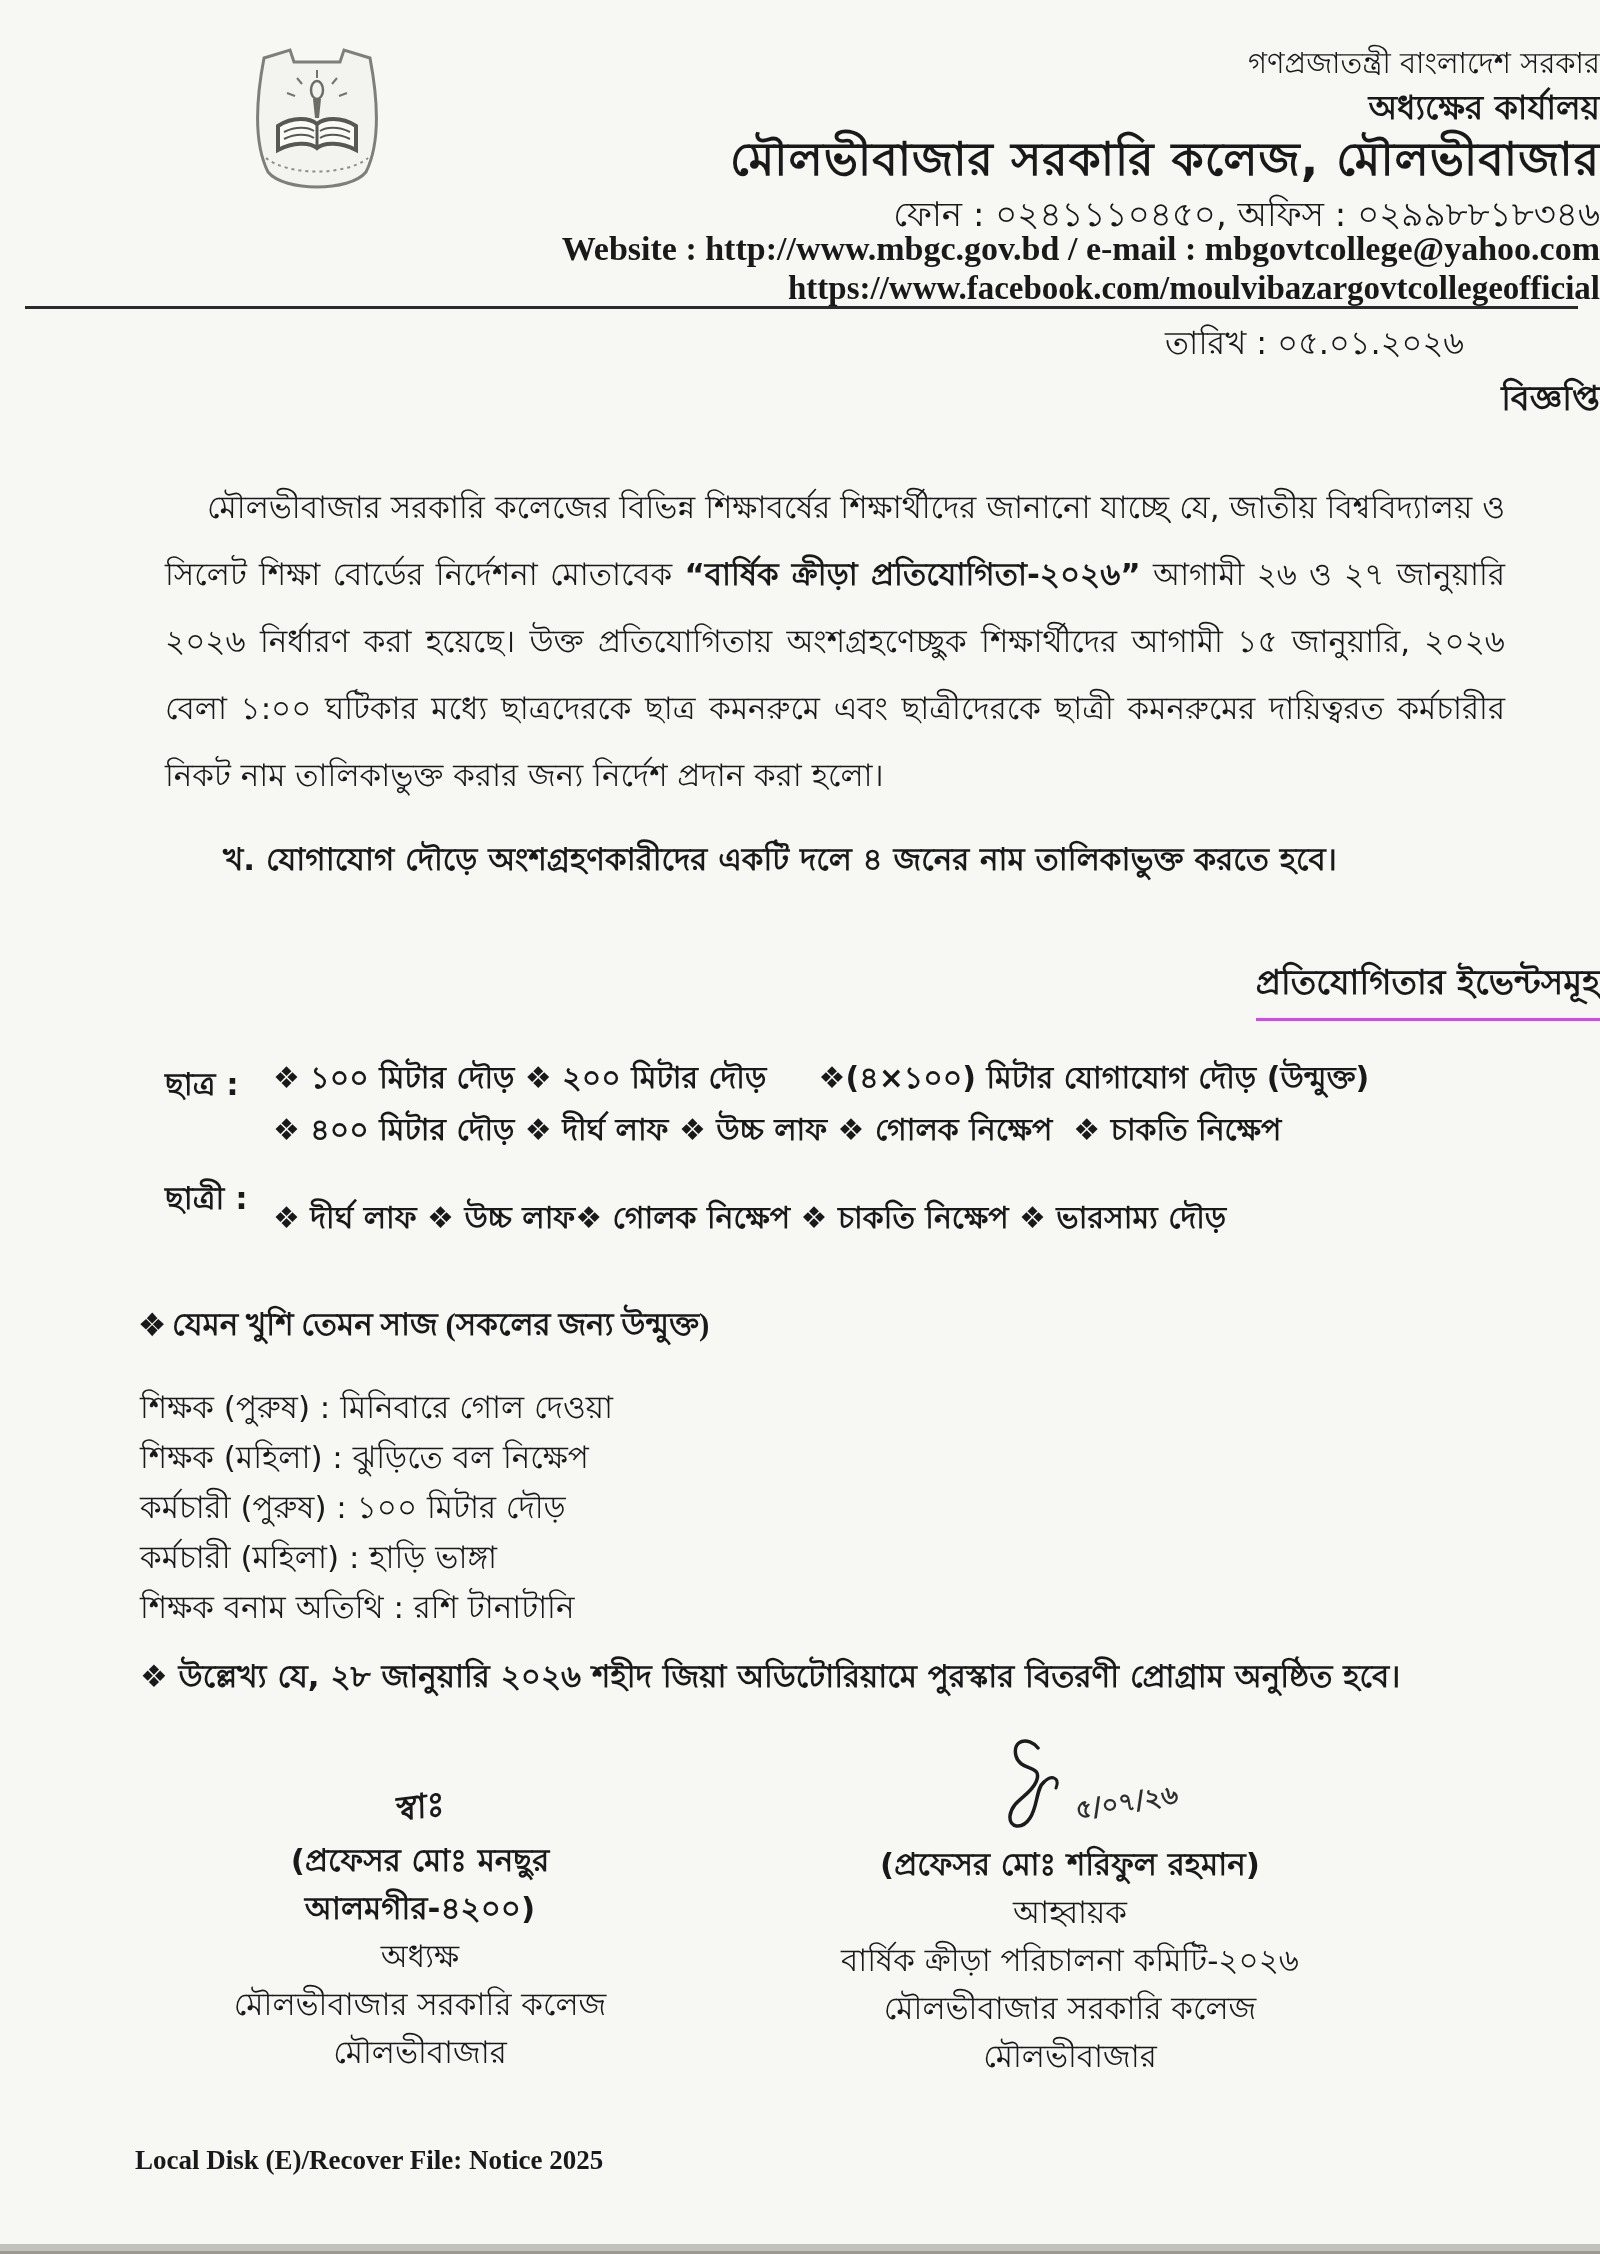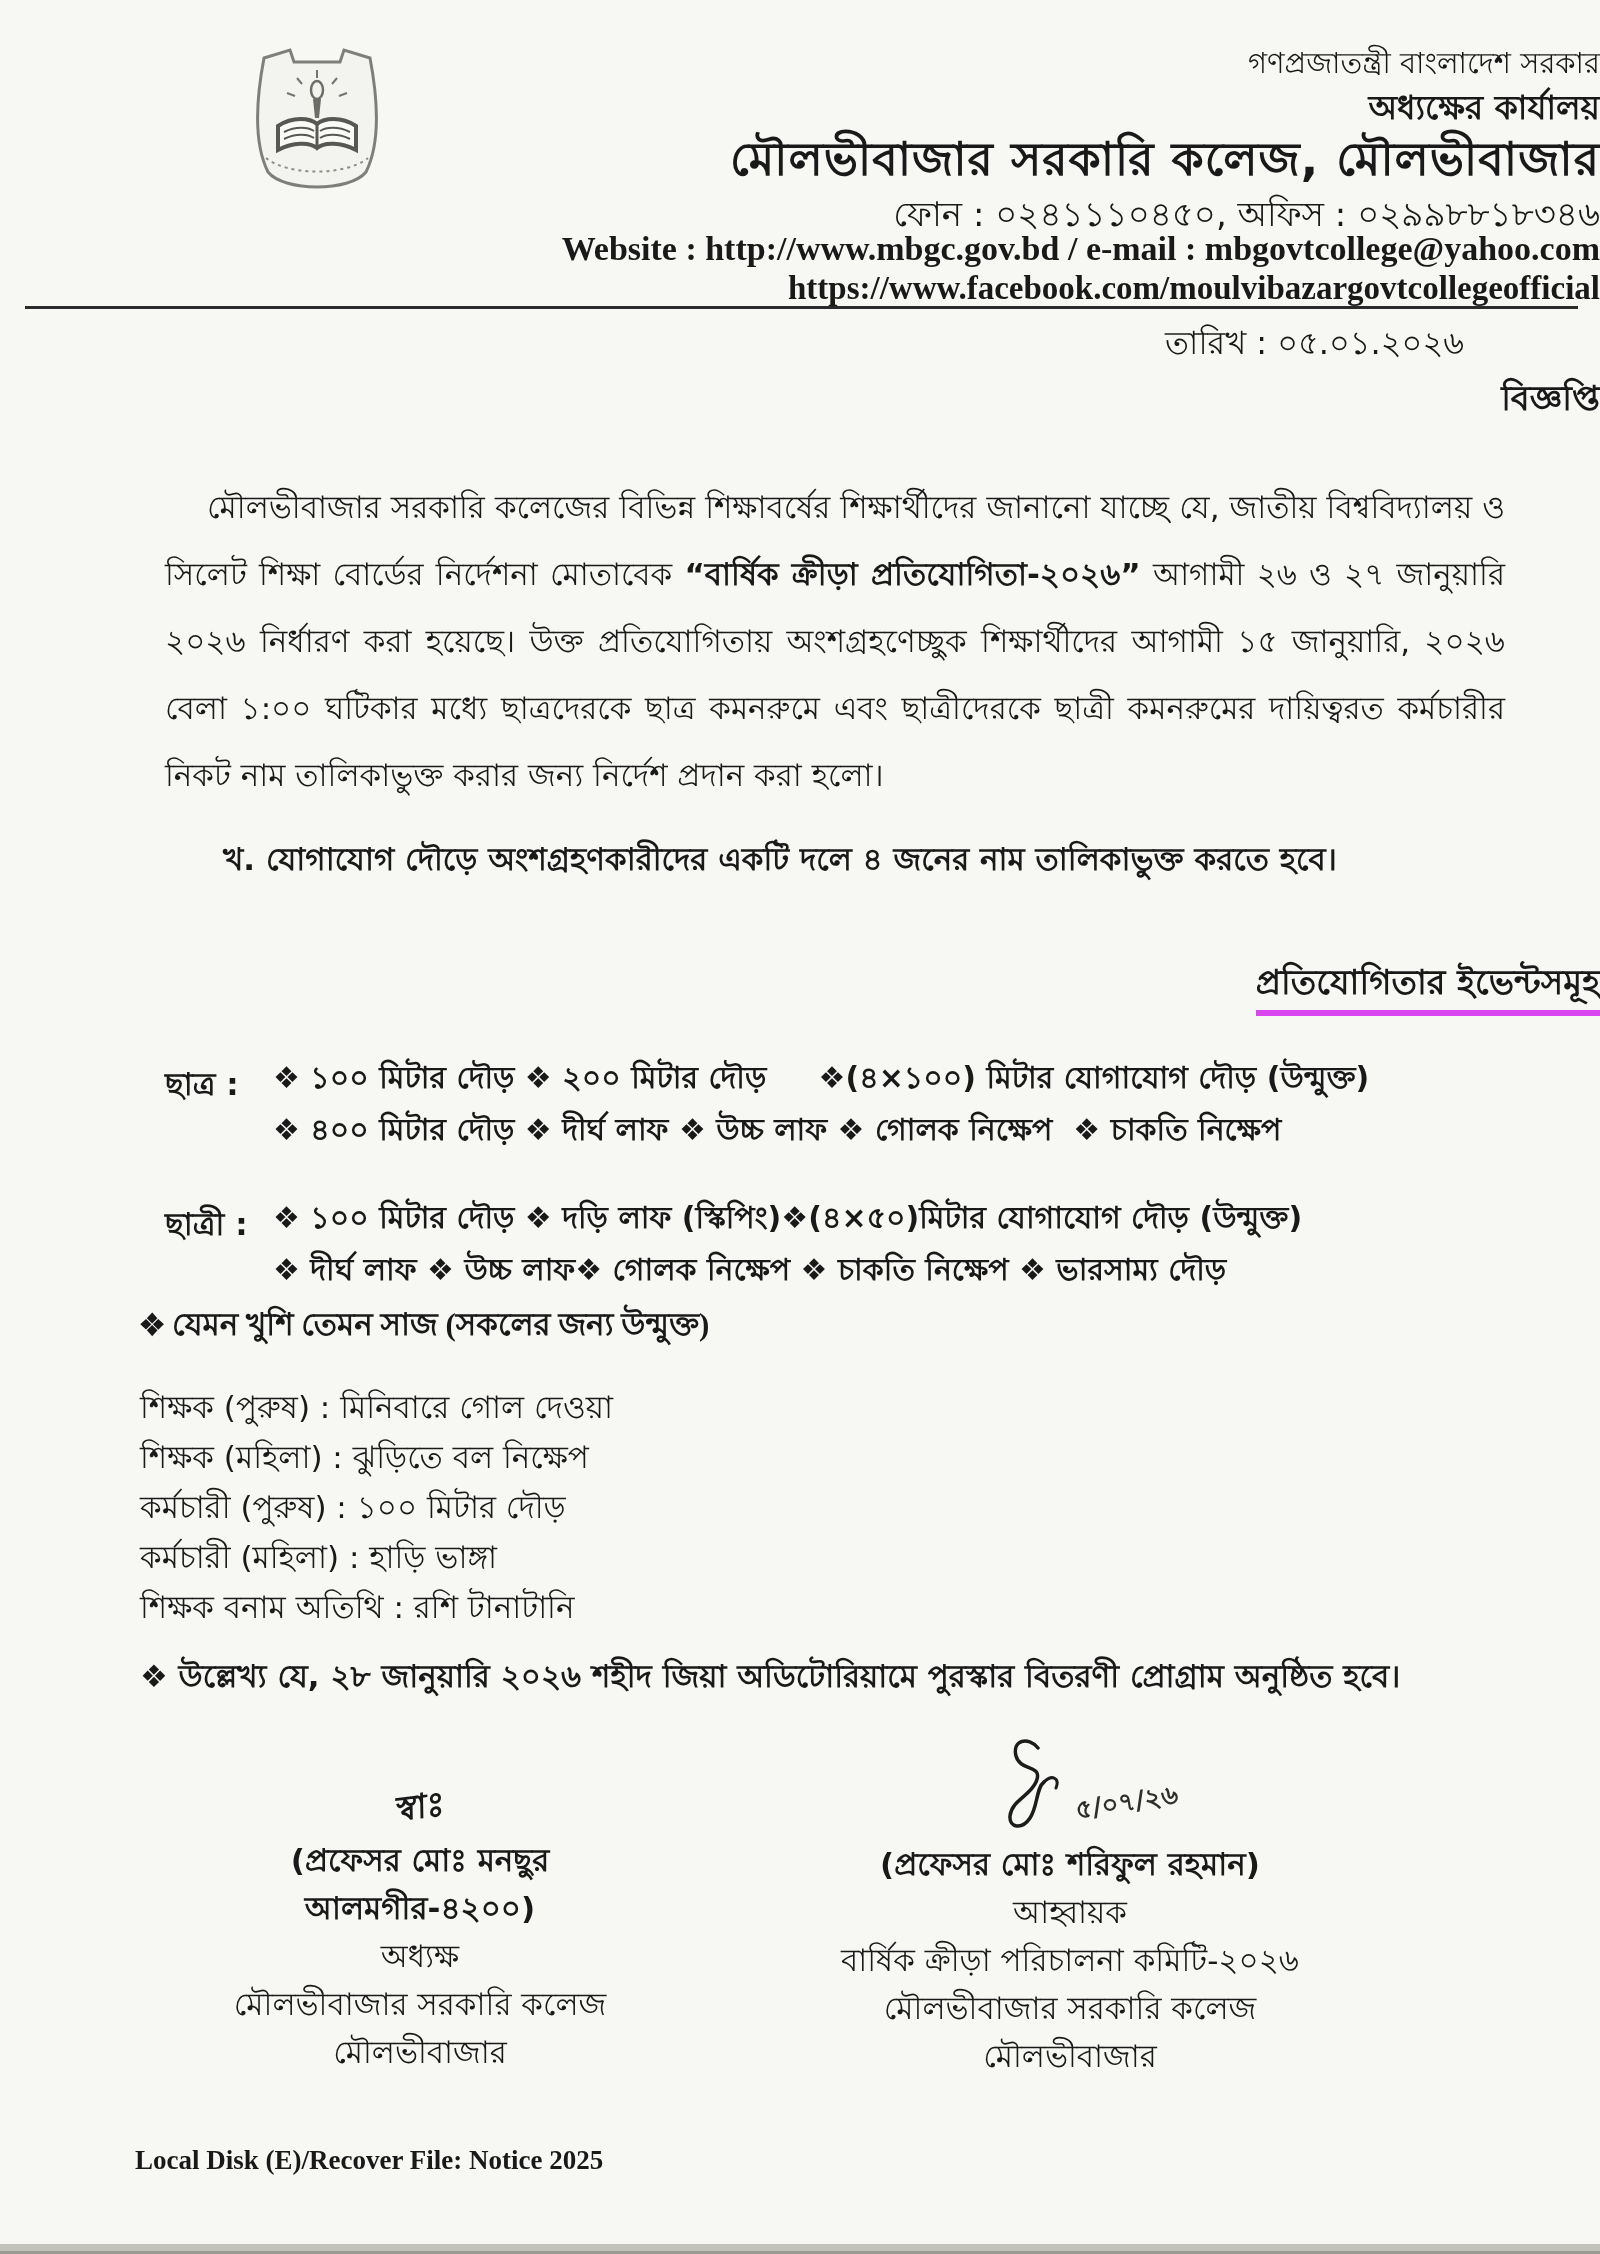--- a/index.html
+++ b/index.html
@@ -35,21 +35,21 @@
     top:474px;left:165px;width:1340px;
     font-size:31px;line-height:67px;
     text-align:justify;text-indent:42px;
   }
   .para .b{font-weight:bold;}
 
   .notes{top:836px;left:165px;width:1345px;font-size:31px;font-weight:bold;line-height:47px;}
   .notes .indent{padding-left:58px;}
 
   .events-heading{top:956px;font-size:34px;font-weight:bold;}
-  .events-heading span{border-bottom:6px solid #d946ef;padding-bottom:8px;}
+  .events-heading span{border-bottom:3px solid #d946ef;padding-bottom:16px;}
 
   .event-row{left:165px;width:1350px;display:flex;align-items:center;}
   .event-row .lbl{width:108px;flex:0 0 108px;font-size:31px;font-weight:bold;}
   .event-row .lines{flex:1;font-size:30px;font-weight:bold;line-height:52px;margin-top:36px;}
   .row-boys{top:1016px;}
   .row-girls{top:1156px;}
 
   .open-event{top:1300px;left:140px;font-size:31px;font-weight:bold;font-family:Liberation Serif, serif;}
 
   .staff-list{top:1382px;left:140px;font-size:31px;line-height:50px;}
@@ -141,21 +141,20 @@
     <div class="lbl">ছাত্র :</div>
     <div class="lines">
       <div>❖ ১০০ মিটার দৌড় ❖ ২০০ মিটার দৌড়&nbsp;&nbsp;&nbsp;&nbsp;&nbsp;❖(৪×১০০) মিটার যোগাযোগ দৌড় (উন্মুক্ত)</div>
       <div>❖ ৪০০ মিটার দৌড় ❖ দীর্ঘ লাফ ❖ উচ্চ লাফ ❖ গোলক নিক্ষেপ&nbsp;&nbsp;❖ চাকতি নিক্ষেপ</div>
     </div>
   </div>
 
   <div class="abs event-row row-girls">
     <div class="lbl">ছাত্রী :</div>
     <div class="lines">
-      <div>❖ ১০০ মিটার দৌড় ❖ দড়ি লাফ (স্কিপিং)❖(৪×৫০)মিটার যোগাযোগ দৌড় (উন্মুক্ত)</div>
       <div>❖ দীর্ঘ লাফ ❖ উচ্চ লাফ❖ গোলক নিক্ষেপ ❖ চাকতি নিক্ষেপ ❖ ভারসাম্য দৌড়</div>
     </div>
   </div>
 
   <div class="abs open-event">❖ যেমন খুশি তেমন সাজ (সকলের জন্য উন্মুক্ত)</div>
 
   <div class="abs staff-list">
     <div>শিক্ষক (পুরুষ) : মিনিবারে গোল দেওয়া</div>
     <div>শিক্ষক (মহিলা) : ঝুড়িতে বল নিক্ষেপ</div>
     <div>কর্মচারী (পুরুষ) : ১০০ মিটার দৌড়</div>

